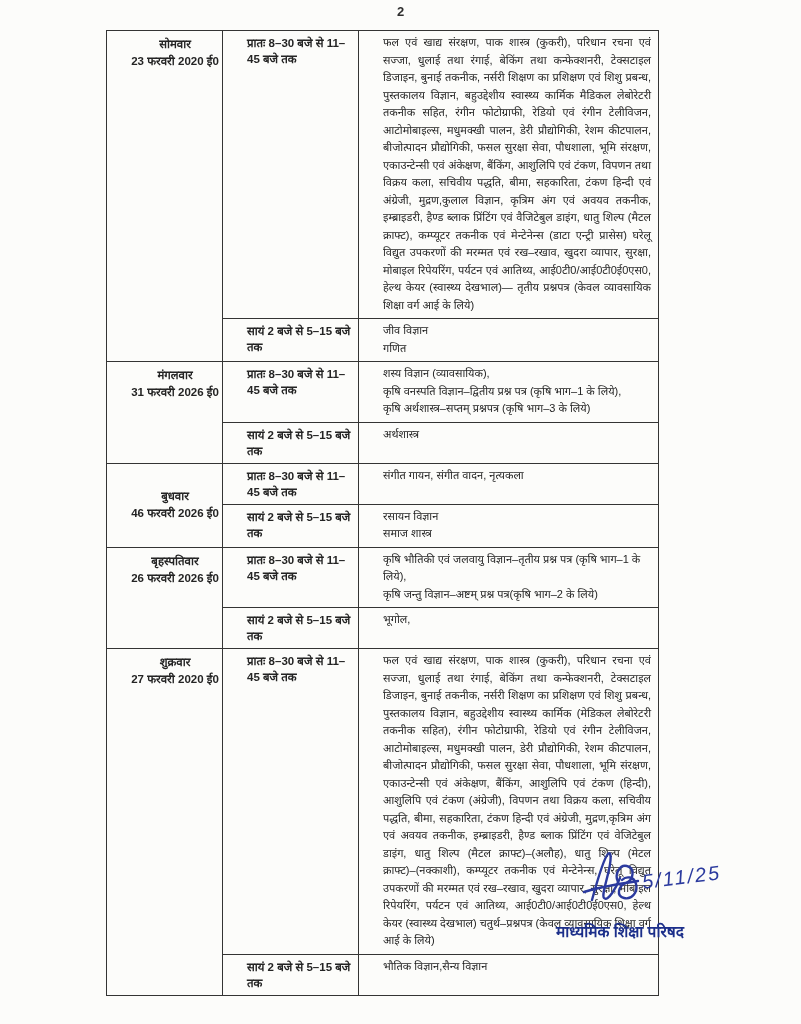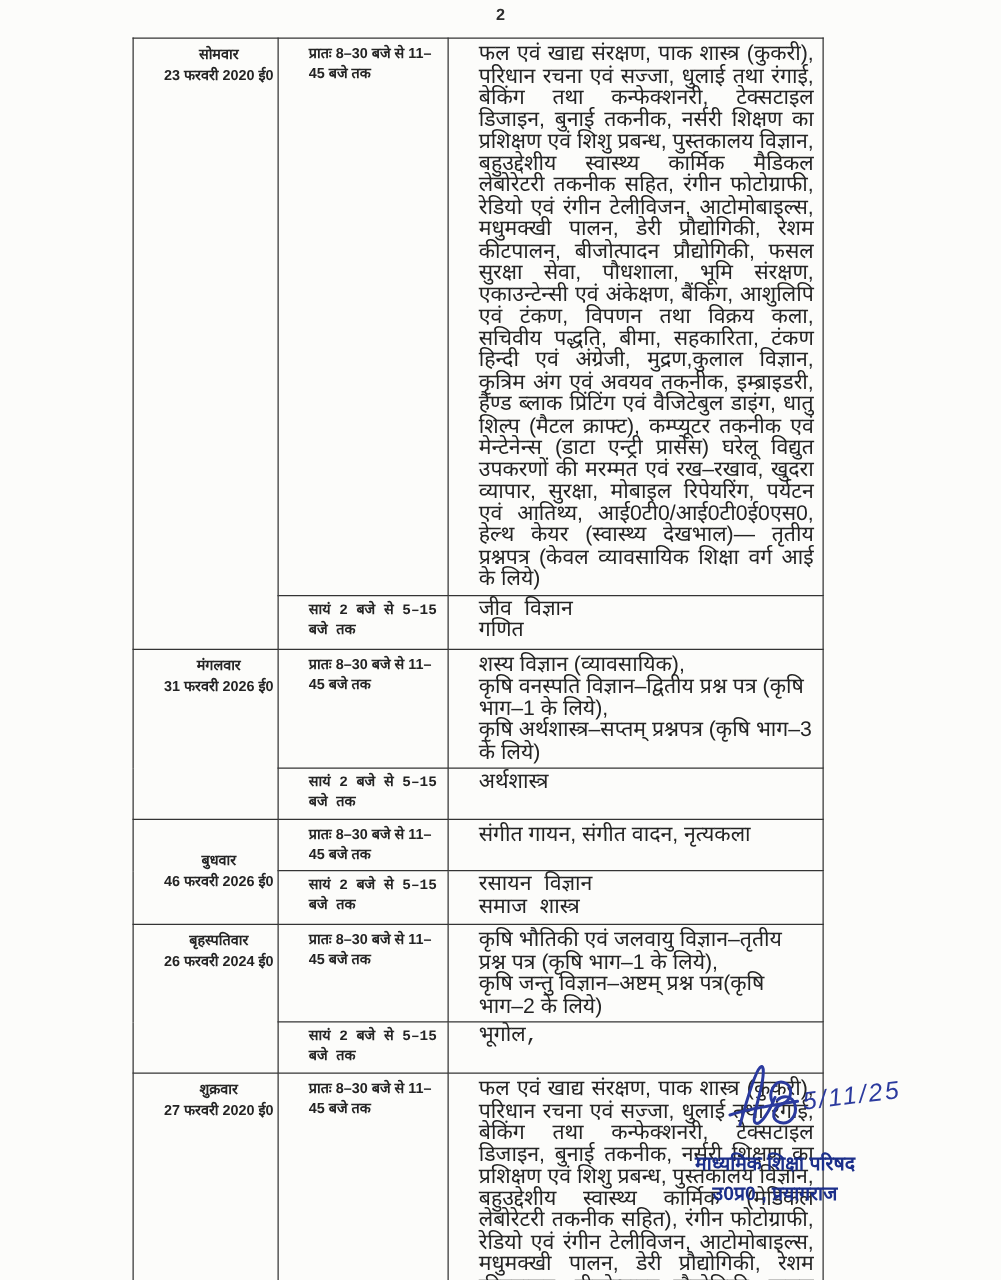--- a/index.html
+++ b/index.html
@@ -43,27 +43,27 @@
     line-height:17px;
   }
   .day-2 td.day-cell { vertical-align:middle; }
   td.time-cell {
     font-size:11.5px;
     font-weight:bold;
     padding:4px 6px;
     line-height:16px;
   }
   td.subject-cell {
-    font-size:17px;
+    font-size:11px;
     line-height:17.5px;
     padding:3px 7px 4px 7px;
     white-space:pre-line;
   }
   td.subject-cell.justify { text-align:justify; }
-  tr.pm-row td { height:30px;font-family:Liberation Mono, monospace; }
+  tr.pm-row td { height:30px; }
   .footer-area {
     position:absolute; top:848px; left:0; right:0;
   }
   .signature-block {
     position:absolute; top:0; left:578px; width:190px; height:70px;
   }
   .signature-date {
     position:absolute; left:64px; top:18px;
     color:#2b3a9e;
     font-size:20px;
@@ -132,21 +132,21 @@
             <td class="subject-cell">संगीत गायन, संगीत वादन, नृत्यकला</td>
           </tr>
           <tr class="pm-row day-2">
             <td class="time-cell">सायं 2 बजे से 5–15 बजे तक</td>
             <td class="subject-cell">रसायन विज्ञान
 समाज शास्त्र</td>
           </tr>
           <tr class="am-row day-3">
             <td class="day-cell" rowspan="2">
               <div>बृहस्पतिवार</div>
-              <div>26 फरवरी 2024 ई0</div>
+              <div>26 फरवरी 2026 ई0</div>
             </td>
             <td class="time-cell">प्रातः 8–30 बजे से 11–45 बजे तक</td>
             <td class="subject-cell">कृषि भौतिकी एवं जलवायु विज्ञान–तृतीय प्रश्न पत्र (कृषि भाग–1 के लिये),
 कृषि जन्तु विज्ञान–अष्टम् प्रश्न पत्र(कृषि भाग–2 के लिये)</td>
           </tr>
           <tr class="pm-row day-3">
             <td class="time-cell">सायं 2 बजे से 5–15 बजे तक</td>
             <td class="subject-cell">भूगोल,</td>
           </tr>
           <tr class="am-row day-4">
@@ -171,17 +171,16 @@
         <g fill="none" stroke="#2b3a9e" stroke-width="2.4" stroke-linecap="round">
           <path d="M14 52 C 20 30, 26 10, 30 6 C 34 2, 33 14, 30 26 C 27 38, 24 48, 26 50 C 30 54, 38 40, 42 30"></path>
           <path d="M40 34 C 36 26, 42 16, 49 18 C 57 20, 56 32, 48 35 C 40 38, 38 48, 46 50 C 54 52, 60 44, 58 36 C 56 28, 48 28, 44 32"></path>
           <path d="M6 44 C 18 40, 40 36, 60 33"></path>
         </g>
       </svg>
       <span class="signature-date">5/11/25</span>
     </div>
     <div class="secretary-block">
       <div>माध्यमिक शिक्षा परिषद</div>
-      <div>उ0प्र0 , प्रयागराज</div>
     </div>
   </div>
 
 </div>
 
 </body></html>

